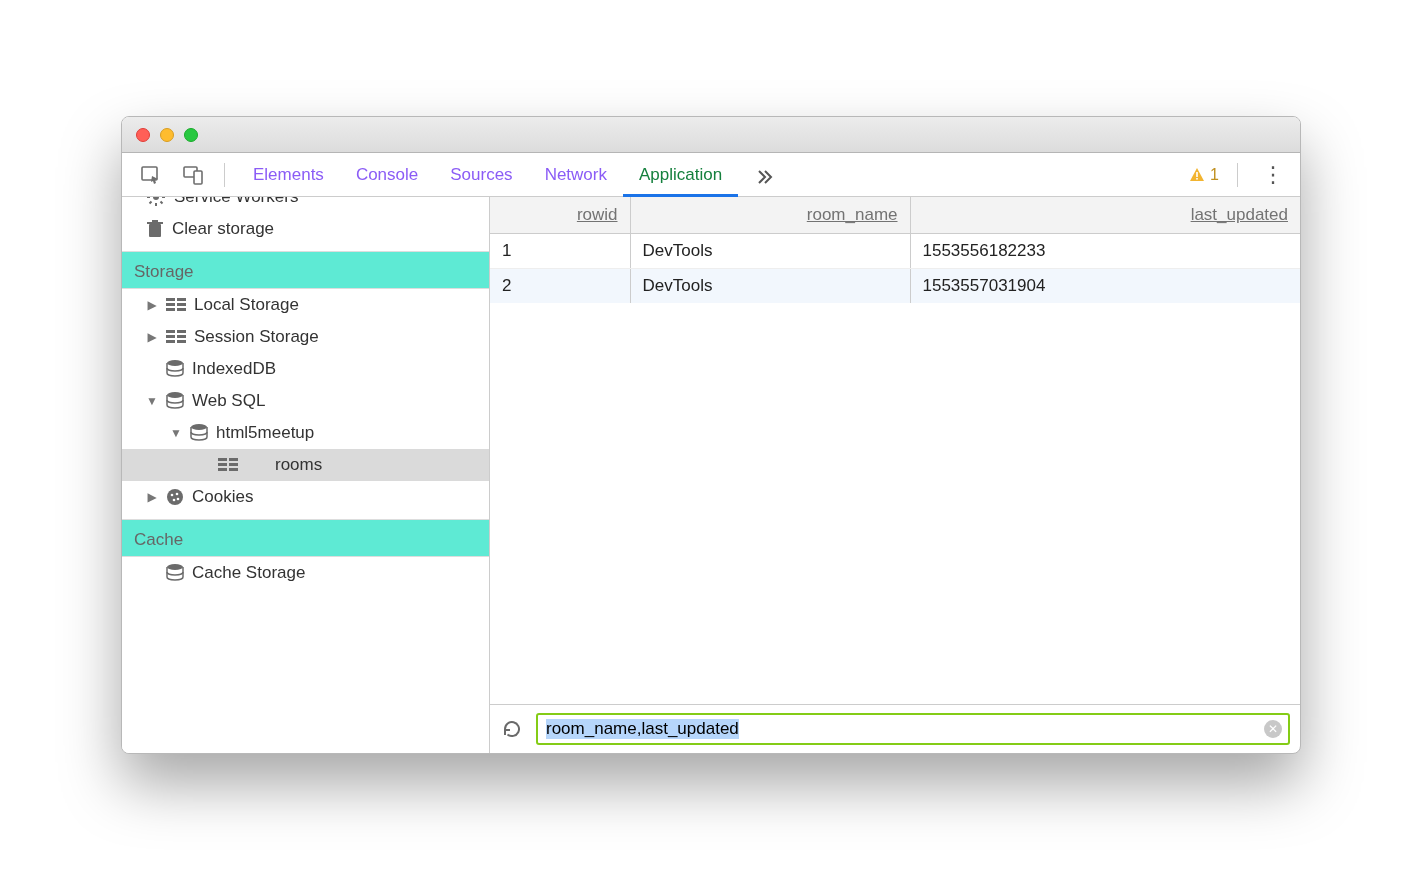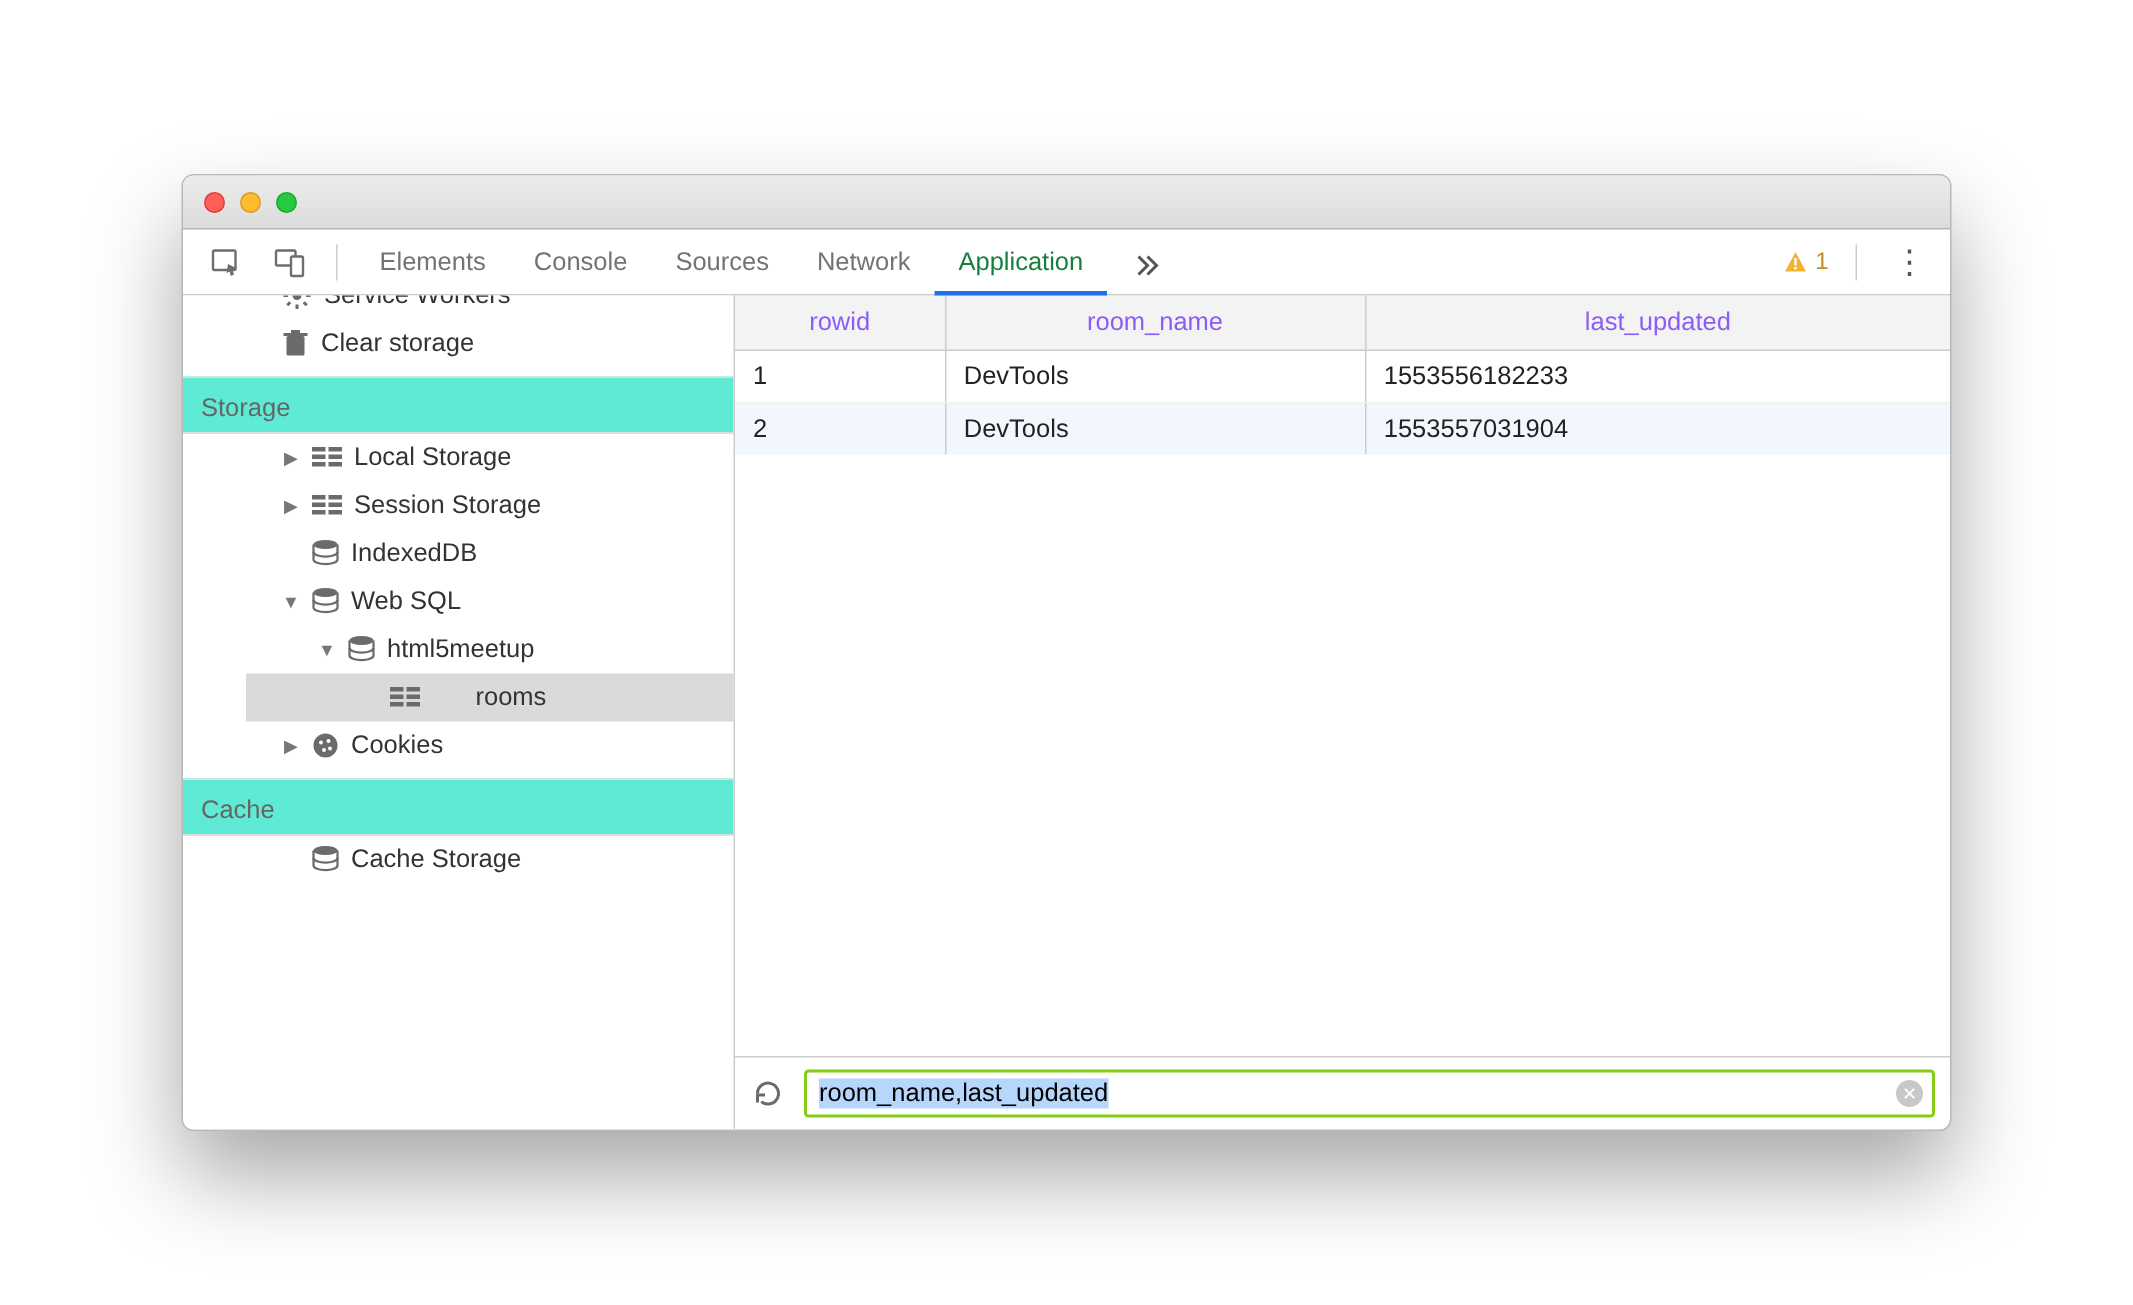--- a/index.html
+++ b/index.html
@@ -56,21 +56,21 @@
     align-items: center;
     justify-content: center;
     color: #6e6e6e;
   }
   .tb-sep { width: 1px; height: 24px; background: #ccc; margin: 0 8px; }
   .tabs { display: flex; align-items: stretch; height: 100%; }
   .tab {
     padding: 0 16px;
     display: flex;
     align-items: center;
-    color: #737373;
+    color: #8b5cf6;
     font-size: 17px;
     position: relative;
   }
   .tab.active { color: #15803d; }
   .tab.active::after {
     content: "";
     position: absolute;
     bottom: -1px; left: 0; right: 0;
     height: 3px;
     background: #1a73e8;
@@ -86,21 +86,20 @@
     overflow: hidden;
     font-size: 17px;
     color: #333;
   }
   .side-item {
     display: flex;
     align-items: center;
     padding: 6px 8px;
     gap: 8px;
     white-space: nowrap;
-    margin-left: 42px;
   }
   .side-item .arrow { width: 12px; color: #777; font-size: 12px; display:inline-block; text-align:center;}
   .side-item.selected { background: #dadada; }
   .side-section {
     padding: 10px 12px 6px 12px;
     color: #666;
     border-top: 1px solid #ddd;
     border-bottom: 1px solid #ddd;
     margin-top: 6px;
     background: #5eead4;
@@ -108,27 +107,28 @@
   }
   .indent-1 { padding-left: 24px; }
   .indent-2 { padding-left: 48px; }
   .indent-4 { padding-left: 96px; gap: 37px; }
   .cut { margin-top: -16px; }
   .icon { color: #6b6b6b; display: inline-flex; }
   .main { flex: 1; display: flex; flex-direction: column; }
   .table-wrap { flex: 1; overflow: auto; }
   table { border-collapse: collapse; width: 100%; font-size: 17px; color: #222;}
   th {
-    text-align: center;
+    text-align: right;
     font-weight: 400;
     background: #f3f3f3;
     border: 1px solid #ccc;
     border-top: none;
     padding: 8px 12px;
-    color: #8b5cf6;
+    color: #737373;
+    text-decoration: underline;
   }
   th:first-child { border-left: none; }
   th:last-child { border-right: none; }
   td {
     padding: 7px 12px;
     border-right: 1px solid #ccc;
   }
   td:last-child { border-right: none; }
   tbody tr:first-child td { border-bottom: 1px solid #eee; }
   tbody tr.alt { background: #f2f7fd; }

